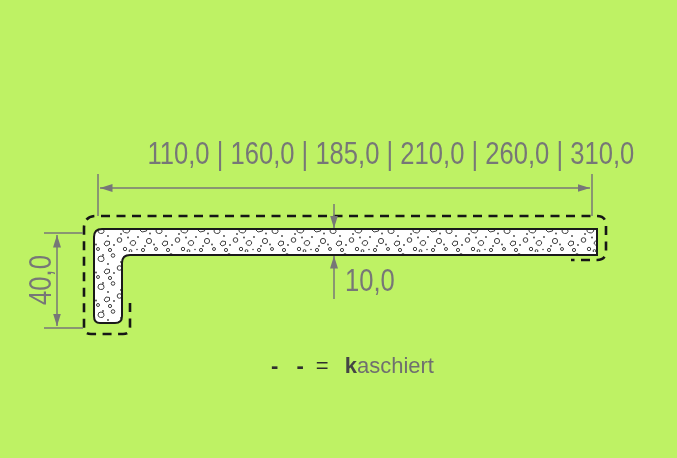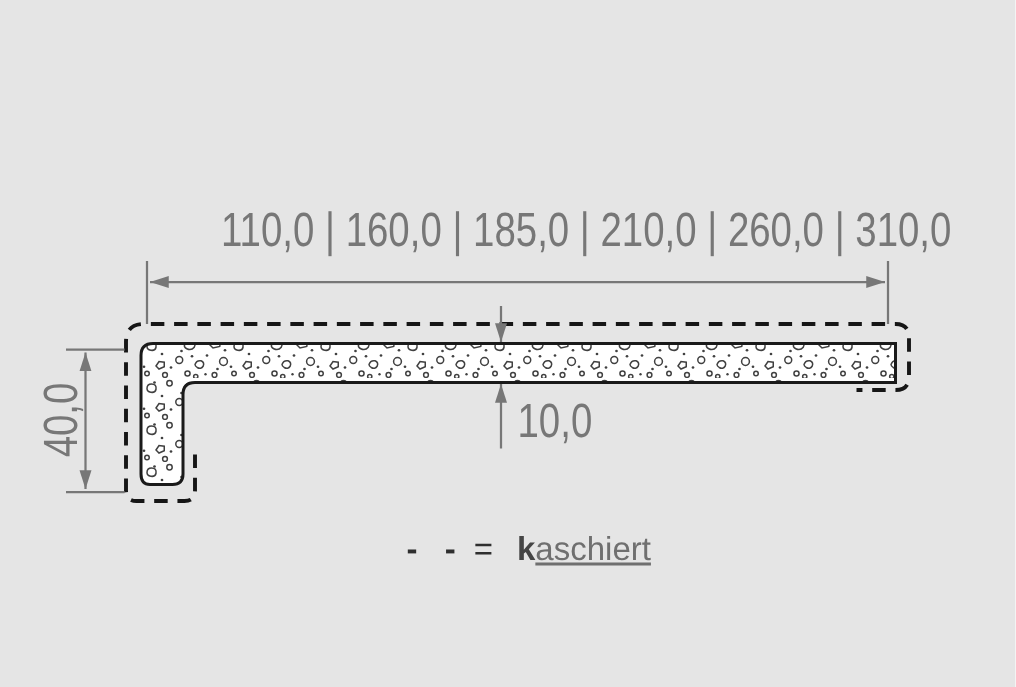--- a/index.html
+++ b/index.html
@@ -5,21 +5,21 @@
   html, body {
     margin: 0;
     padding: 0;
     background: #ffffff;
     font-family: "Liberation Sans", sans-serif;
   }
   .canvas {
     position: relative;
     width: 677px;
     height: 458px;
-    background: #e5e5e5;
+    background: #bef264;
     overflow: hidden;
   }
   .canvas svg.diagram {
     position: absolute;
     left: 0;
     top: 0;
   }
   .dim-label {
     position: absolute;
     color: #777777;
@@ -71,21 +71,20 @@
   .legend .equals {
     color: #2f2f2f;
     margin-right: 16px;
   }
   .legend .term-initial {
     font-weight: bold;
     color: #454545;
   }
   .legend .term-rest {
     color: #6f6f6f;
-    text-decoration: underline;
   }
 </style>
 </head>
 <body>
 
 <div class="canvas">
 
   <svg class="diagram" width="677" height="458" viewBox="0 0 677 458">
     <defs>
       <marker id="arrG" viewBox="0 0 13 9" refX="12.5" refY="4.5" markerWidth="13" markerHeight="9" markerUnits="userSpaceOnUse" orient="auto-start-reverse">

